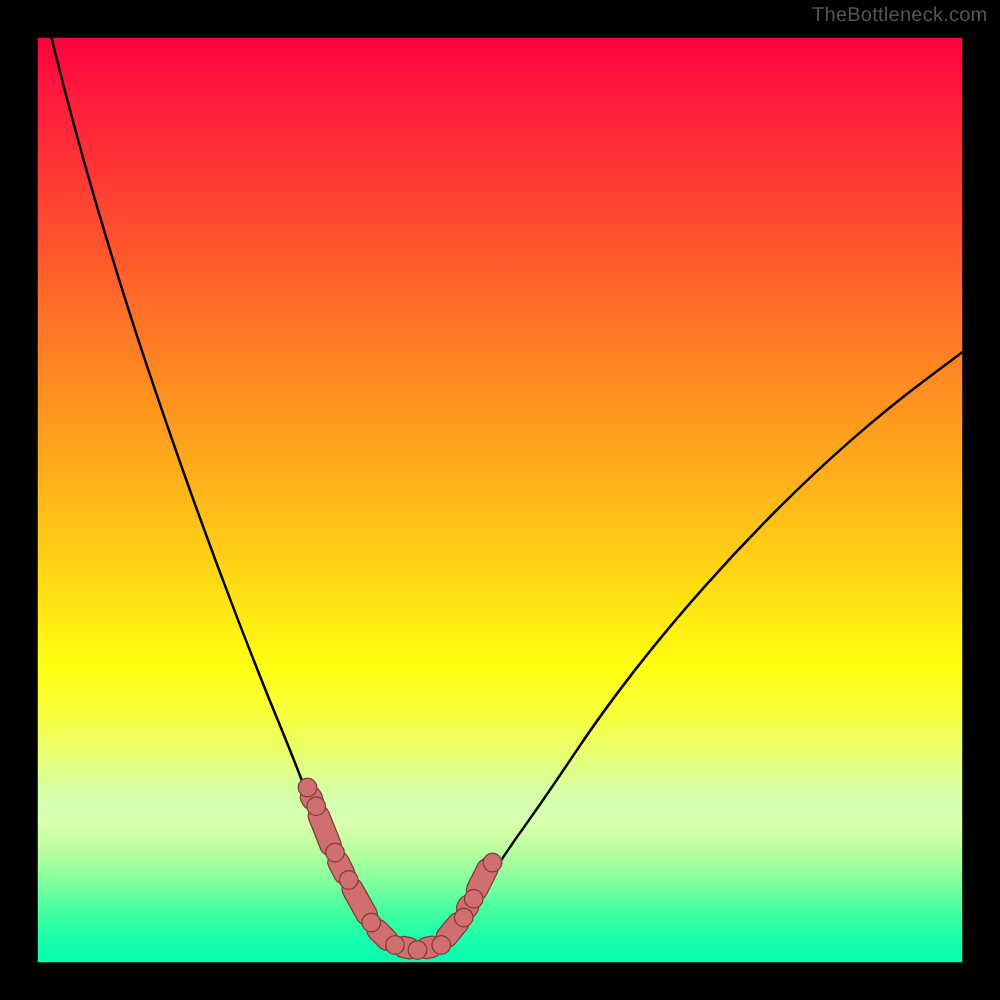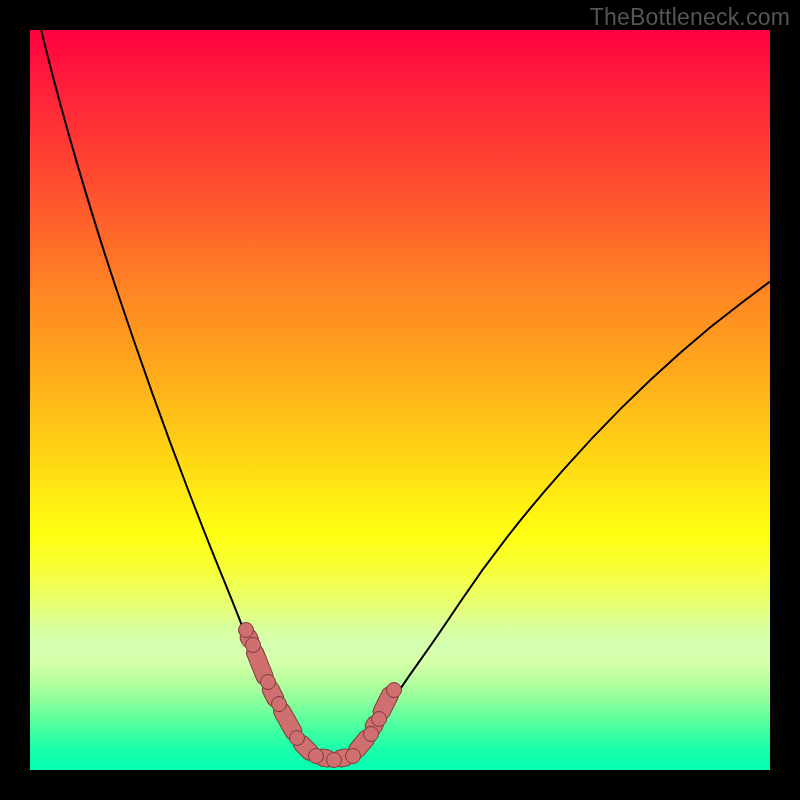--- a/index.html
+++ b/index.html
@@ -46,21 +46,21 @@
       #4dffa0 94%,
       #1effaa 97%,
       #00ffb2 100%
     );
   }
   .watermark {
     position: absolute;
     top: 4px;
     right: 10px;
     color: #555;
-    font-size: 23px;
+    font-size: 16px;
     font-weight: 500;
     letter-spacing: 0.2px;
     user-select: none;
   }
   svg.curve {
     position: absolute;
     left: 0;
     top: 0;
     width: 100%;
     height: 100%;

